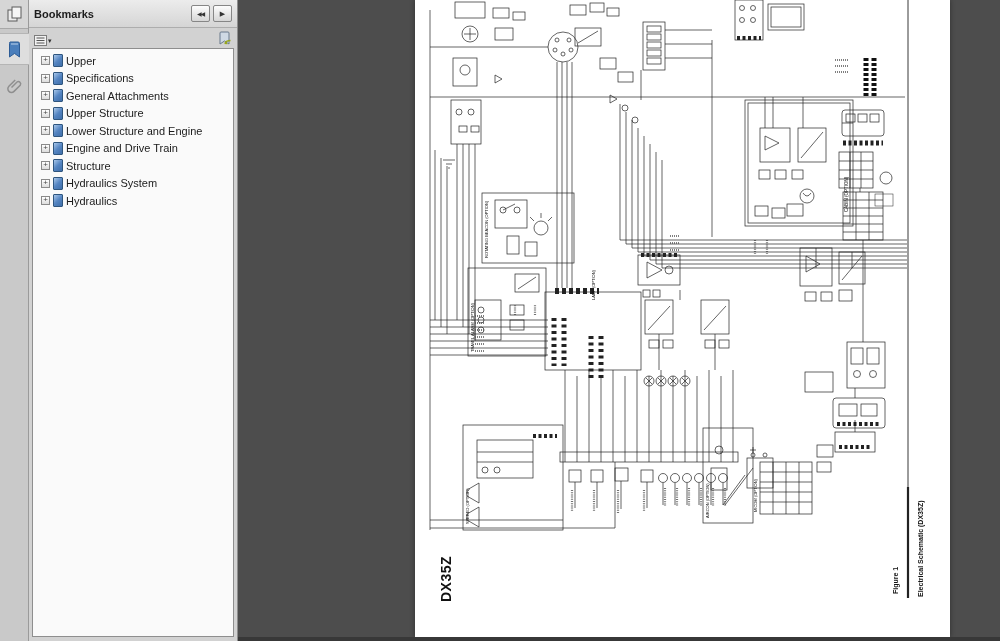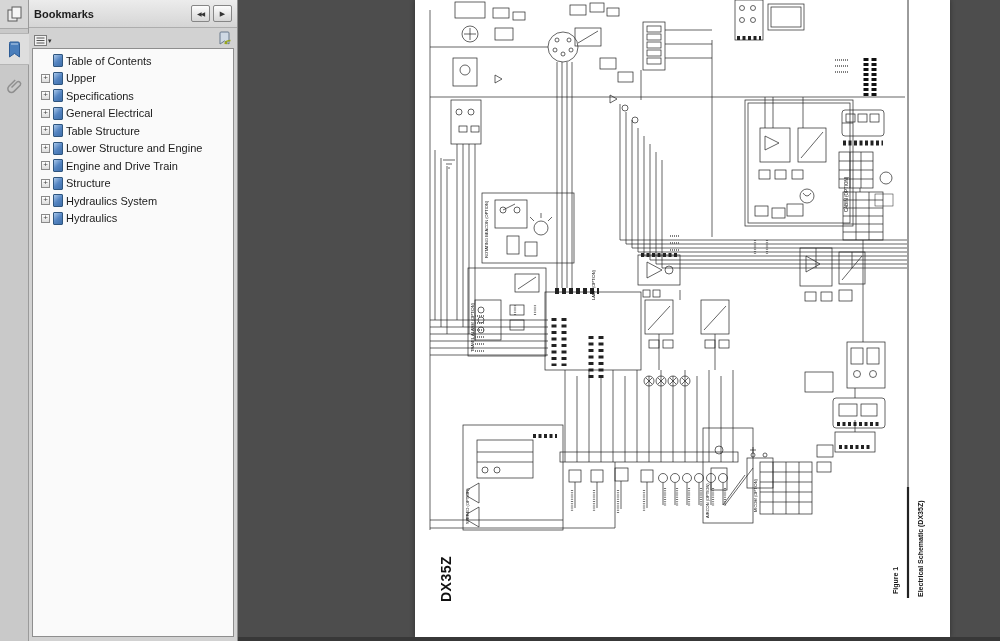--- a/index.html
+++ b/index.html
@@ -97,43 +97,38 @@
         <svg width="15" height="15" viewBox="0 0 15 15">
           <path d="M4 1h7a1 1 0 0 1 1 1v11l-4.5-3L3 13V2a1 1 0 0 1 1-1z" fill="#cfd9e4" stroke="#69798b"></path>
           <path d="M13.5 9.5q-4 0-5.5 2.5" fill="none" stroke="#97a61d" stroke-width="1.4"></path>
           <path d="M9.5 10.5 7 13l3.5.3z" fill="#97a61d"></path>
         </svg>
       </div>
     </div>
 
     <div class="listbox">
       <div class="bm-row">
-        <span class="expand-spacer"></span>
-          <span class="bm-glyph"></span>
-        <span class="bm-label">Table of Contents</span>
-      </div>
-      <div class="bm-row">
         <span class="expand">+</span>
           <span class="bm-glyph"></span>
         <span class="bm-label">Upper</span>
       </div>
       <div class="bm-row">
         <span class="expand">+</span>
           <span class="bm-glyph"></span>
         <span class="bm-label">Specifications</span>
       </div>
       <div class="bm-row">
         <span class="expand">+</span>
           <span class="bm-glyph"></span>
-        <span class="bm-label">General Electrical</span>
-      </div>
-      <div class="bm-row">
-        <span class="expand">+</span>
-          <span class="bm-glyph"></span>
-        <span class="bm-label">Table Structure</span>
+        <span class="bm-label">General Attachments</span>
+      </div>
+      <div class="bm-row">
+        <span class="expand">+</span>
+          <span class="bm-glyph"></span>
+        <span class="bm-label">Upper Structure</span>
       </div>
       <div class="bm-row">
         <span class="expand">+</span>
           <span class="bm-glyph"></span>
         <span class="bm-label">Lower Structure and Engine</span>
       </div>
       <div class="bm-row">
         <span class="expand">+</span>
           <span class="bm-glyph"></span>
         <span class="bm-label">Engine and Drive Train</span>

